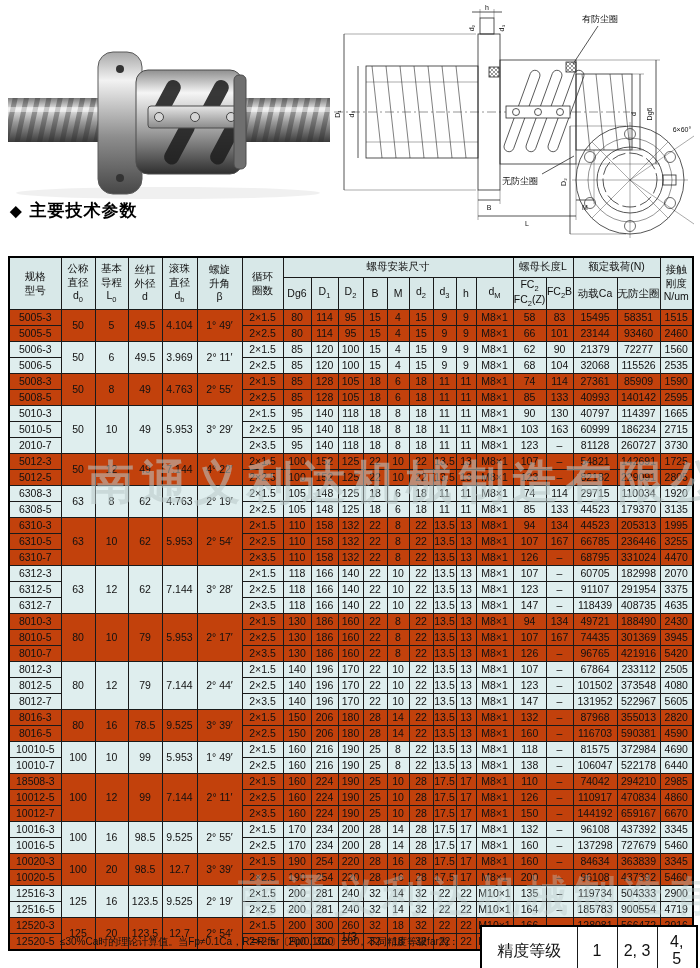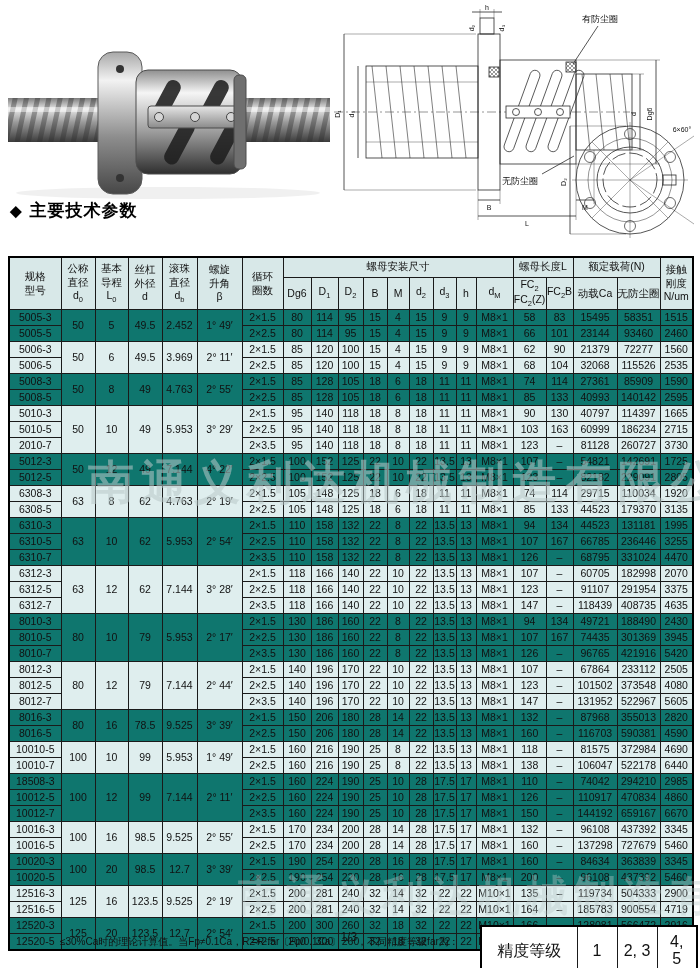--- a/index.html
+++ b/index.html
@@ -11,21 +11,21 @@
   *{margin:0;box-sizing:border-box}
   html,body{width:700px;height:968px}
   body{
     position:relative;overflow:hidden;background:#fff;color:#111;
     font-family:"Liberation Sans", sans-serif;
   }
   .photo{position:absolute;left:8px;top:14px;width:322px;height:186px}
   .drawing{position:absolute;left:330px;top:4px;width:368px;height:236px}
   .title{position:absolute;left:10px;top:199px;font-size:17px;font-weight:bold;letter-spacing:1px;color:#000;display:flex;align-items:center;gap:7px}
   .title .diamond{font-size:15px}
-  table.spec{position:absolute;left:8px;top:256px;width:684px;border-collapse:collapse;table-layout:fixed;text-align:center;border:2px solid #000;background:#0f766e}
+  table.spec{position:absolute;left:8px;top:256px;width:684px;border-collapse:collapse;table-layout:fixed;text-align:center;border:2px solid #000;background:#c2410c}
   table.spec th,table.spec td{border:1px solid var(--border);padding:0;overflow:hidden;white-space:nowrap}
   table.spec th{background:var(--header_bg);font-weight:normal;font-size:10.5px;line-height:1.3}
   table.spec thead tr.r1 th{height:20px}
   table.spec thead tr.r2 th{height:30px}
   table.spec td{font-size:10.5px;height:15px;line-height:15px}
   table.spec tr.tint td{background:var(--stripe_bg)}
   sub{font-size:7.5px}
   sup{font-size:12px}
   .wm{position:absolute;white-space:nowrap;pointer-events:none;z-index:5;font-weight:bold;color:var(--watermark)}
   .wm1{left:88px;top:452px;font-size:46px;letter-spacing:7px;opacity:.55}
@@ -272,21 +272,21 @@
         <th>动载Ca</th>
         <th>无防尘圈</th>
       </tr>
     </thead>
   <tbody>
       <tr>
         <td>5005-3</td>
         <td rowspan="2">50</td>
         <td rowspan="2">5</td>
         <td rowspan="2">49.5</td>
-        <td rowspan="2">2.452</td>
+        <td rowspan="2">4.104</td>
         <td rowspan="2">1° 49′</td>
         <td>2×1.5</td>
         <td>80</td>
         <td>114</td>
         <td>95</td>
         <td>15</td>
         <td>4</td>
         <td>15</td>
         <td>9</td>
         <td>9</td>
@@ -551,21 +551,21 @@
         <td>132</td>
         <td>22</td>
         <td>8</td>
         <td>22</td>
         <td>13.5</td>
         <td>13</td>
         <td>M8×1</td>
         <td>94</td>
         <td>134</td>
         <td>44523</td>
-        <td>131181</td>
+        <td>205313</td>
         <td>1995</td>
       </tr>
       <tr>
         <td>6310-5</td>
         <td>2×2.5</td>
         <td>110</td>
         <td>158</td>
         <td>132</td>
         <td>22</td>
         <td>8</td>

